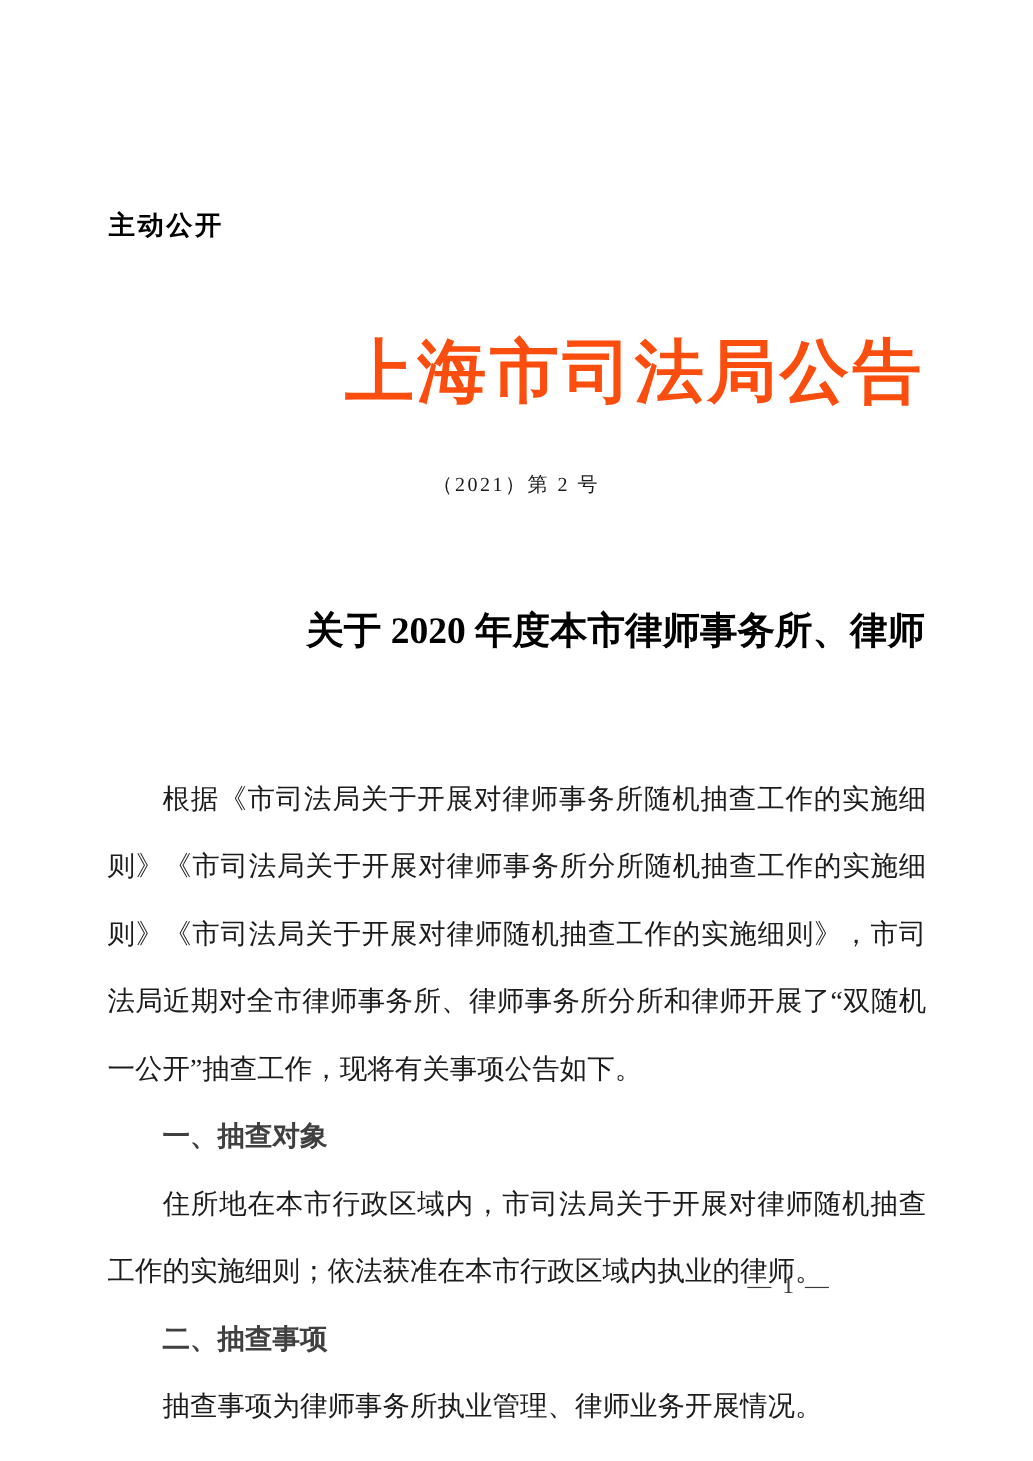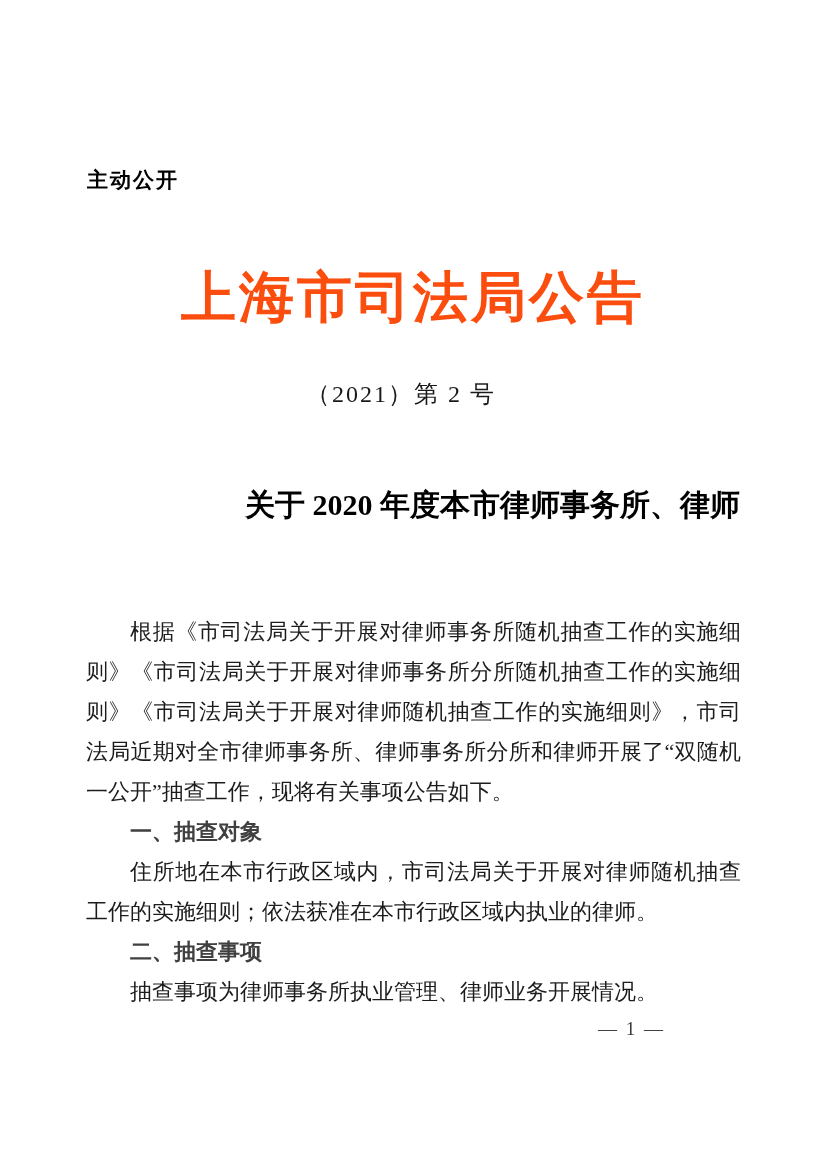--- a/index.html
+++ b/index.html
@@ -25,35 +25,35 @@
     font-size: 21px;
     letter-spacing: 2px;
     color: #000000;
   }
   .org-title {
     position: absolute;
     top: 262px;
     left: 86px;
     width: 654px;
     margin: 0;
-    text-align: center;
+    text-align: right;
     font-family: "Liberation Serif", "DejaVu Serif", serif;
     font-weight: bold;
     font-size: 55px;
     line-height: 72px;
     letter-spacing: 3px;
     white-space: nowrap;
   }
   .doc-number {
     position: absolute;
     top: 378px;
-    left: 74px;
+    left: 86px;
     width: 654px;
     text-align: center;
-    font-size: 24px;
+    font-size: 16px;
     letter-spacing: 2px;
     color: #1a1a1a;
   }
   .doc-title {
     position: absolute;
     top: 484px;
     left: 86px;
     width: 654px;
     margin: 0;
     text-align: right;
@@ -62,21 +62,21 @@
     font-size: 30px;
     line-height: 42px;
     color: #000000;
   }
   .body-text {
     position: absolute;
     top: 612px;
     left: 86px;
     width: 655px;
     font-size: 22px;
-    line-height: 40px;
+    line-height: 54px;
     text-align: justify;
     color: #1c1c1c;
   }
   .body-text p {
     margin: 0;
     text-indent: 2em;
   }
   .section-heading {
     font-family: "Liberation Sans", "DejaVu Sans", sans-serif;
     font-weight: bold;

